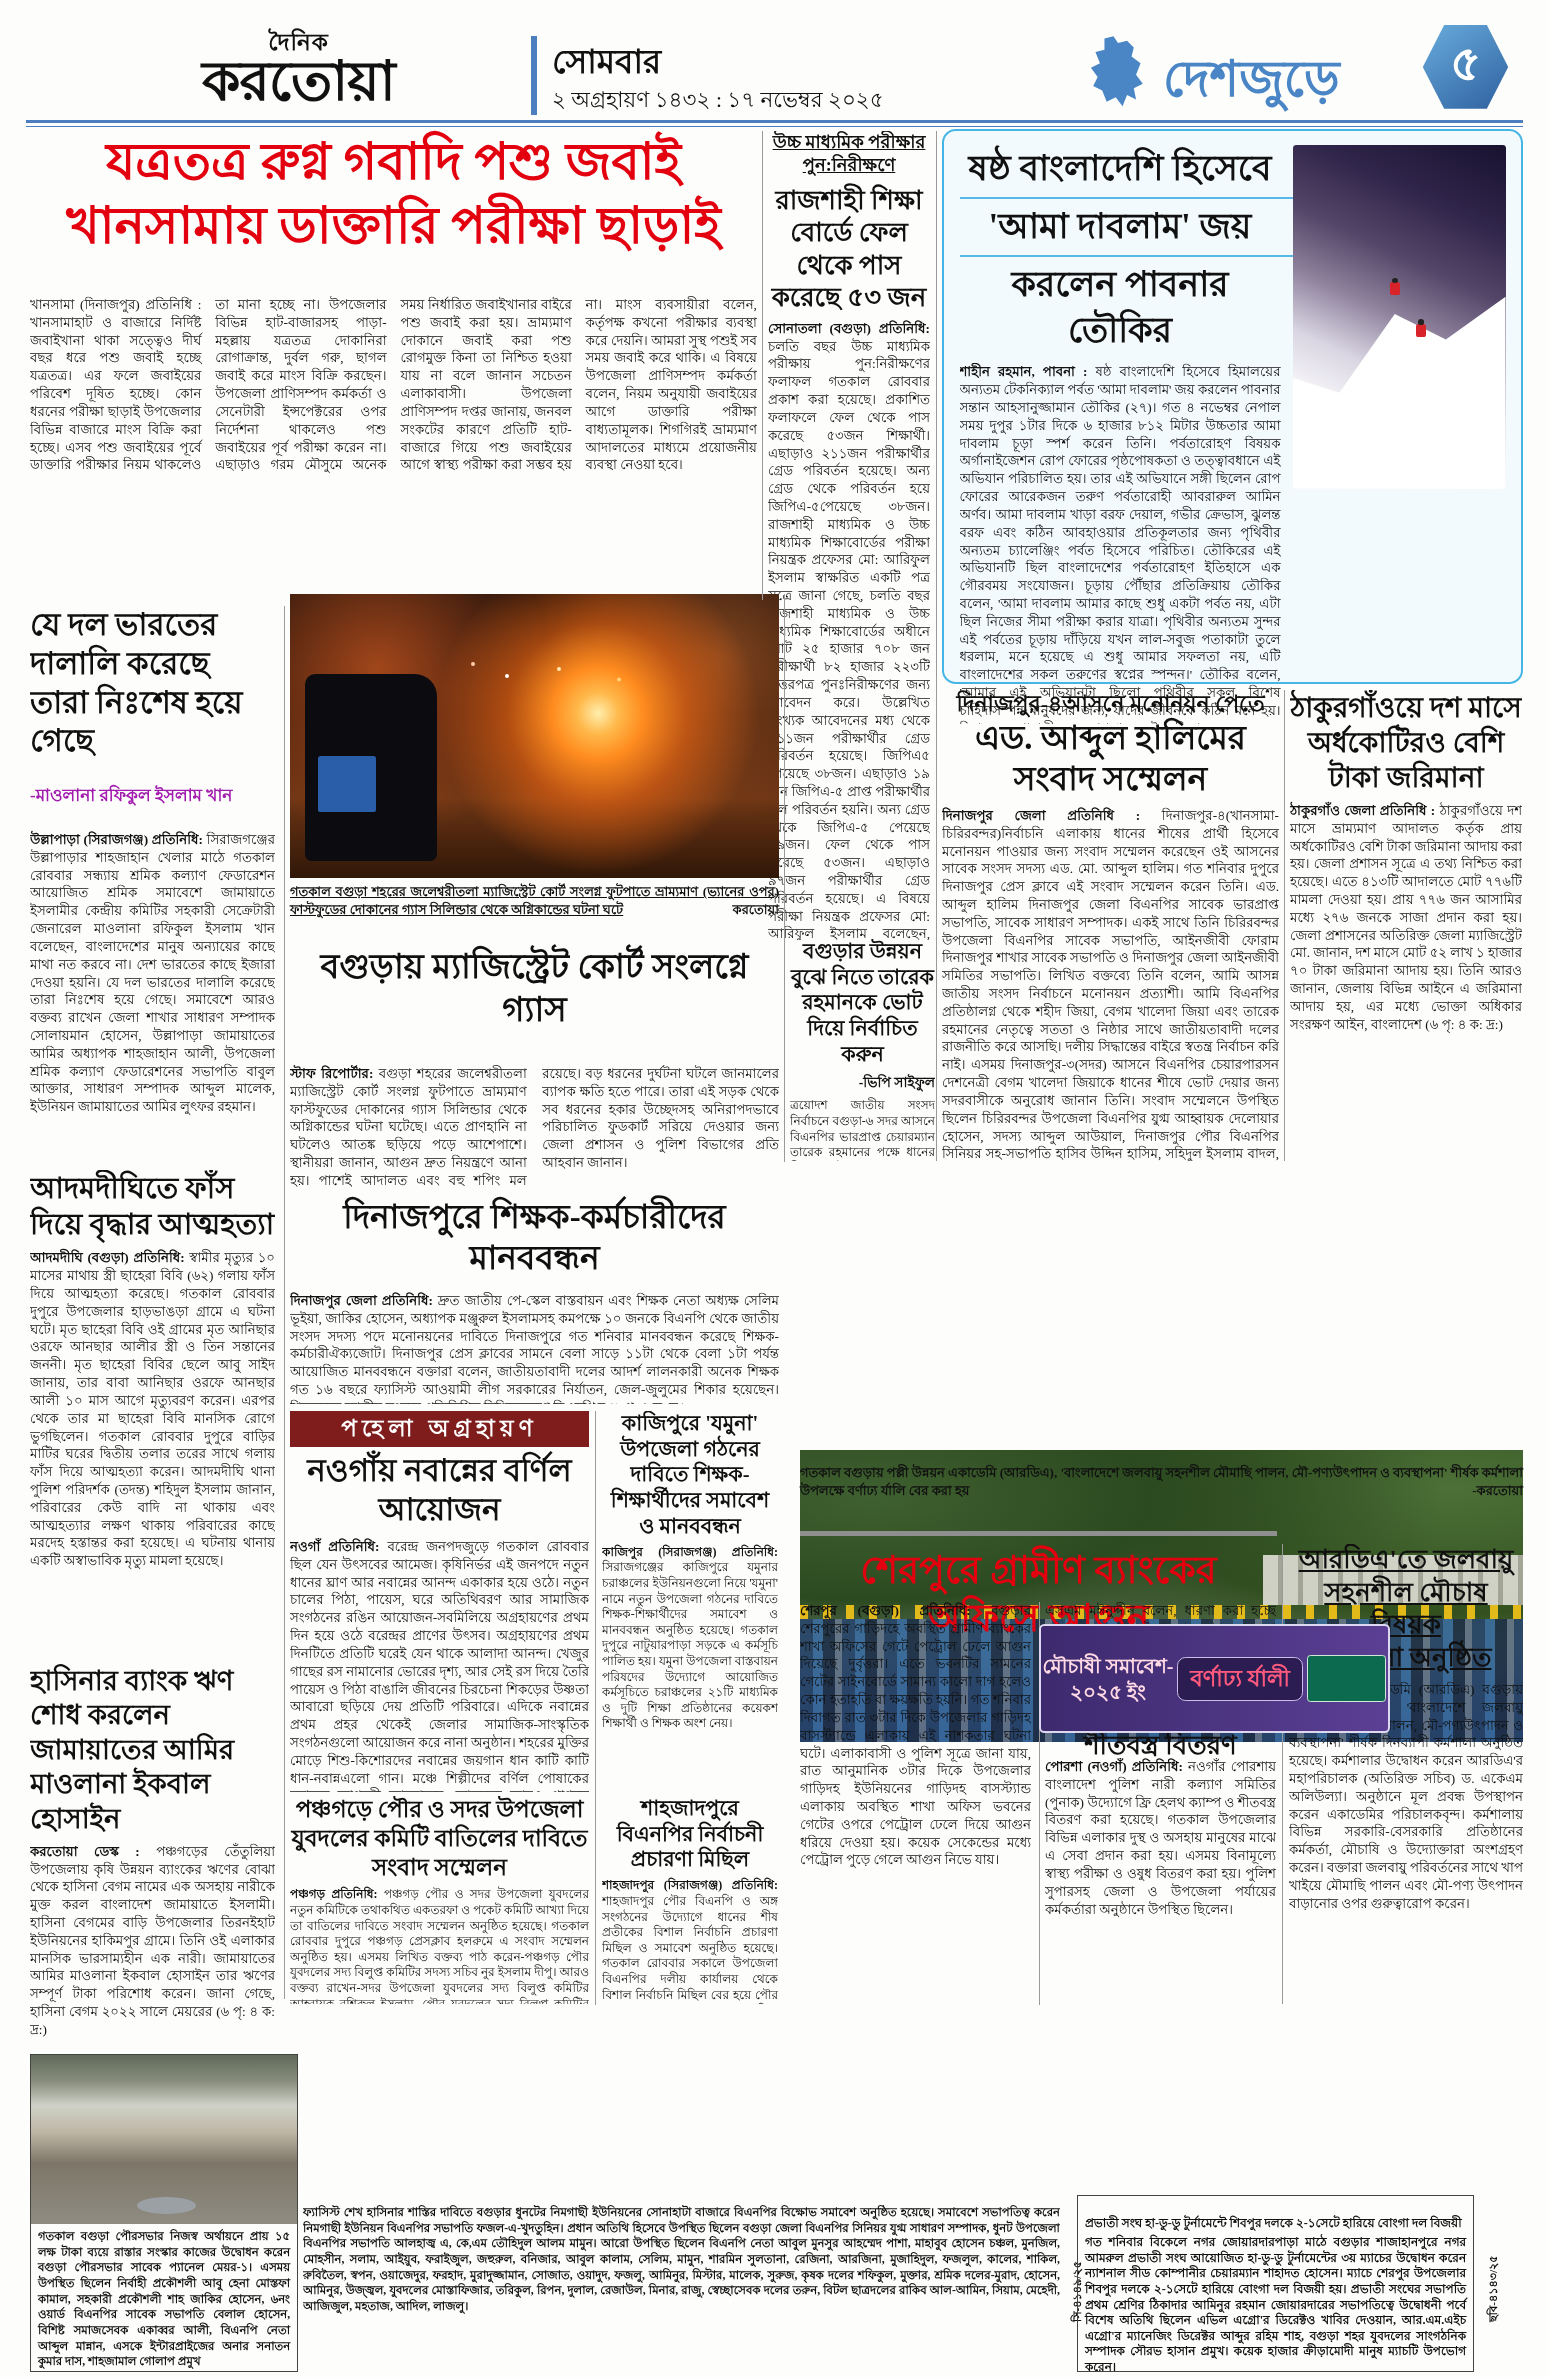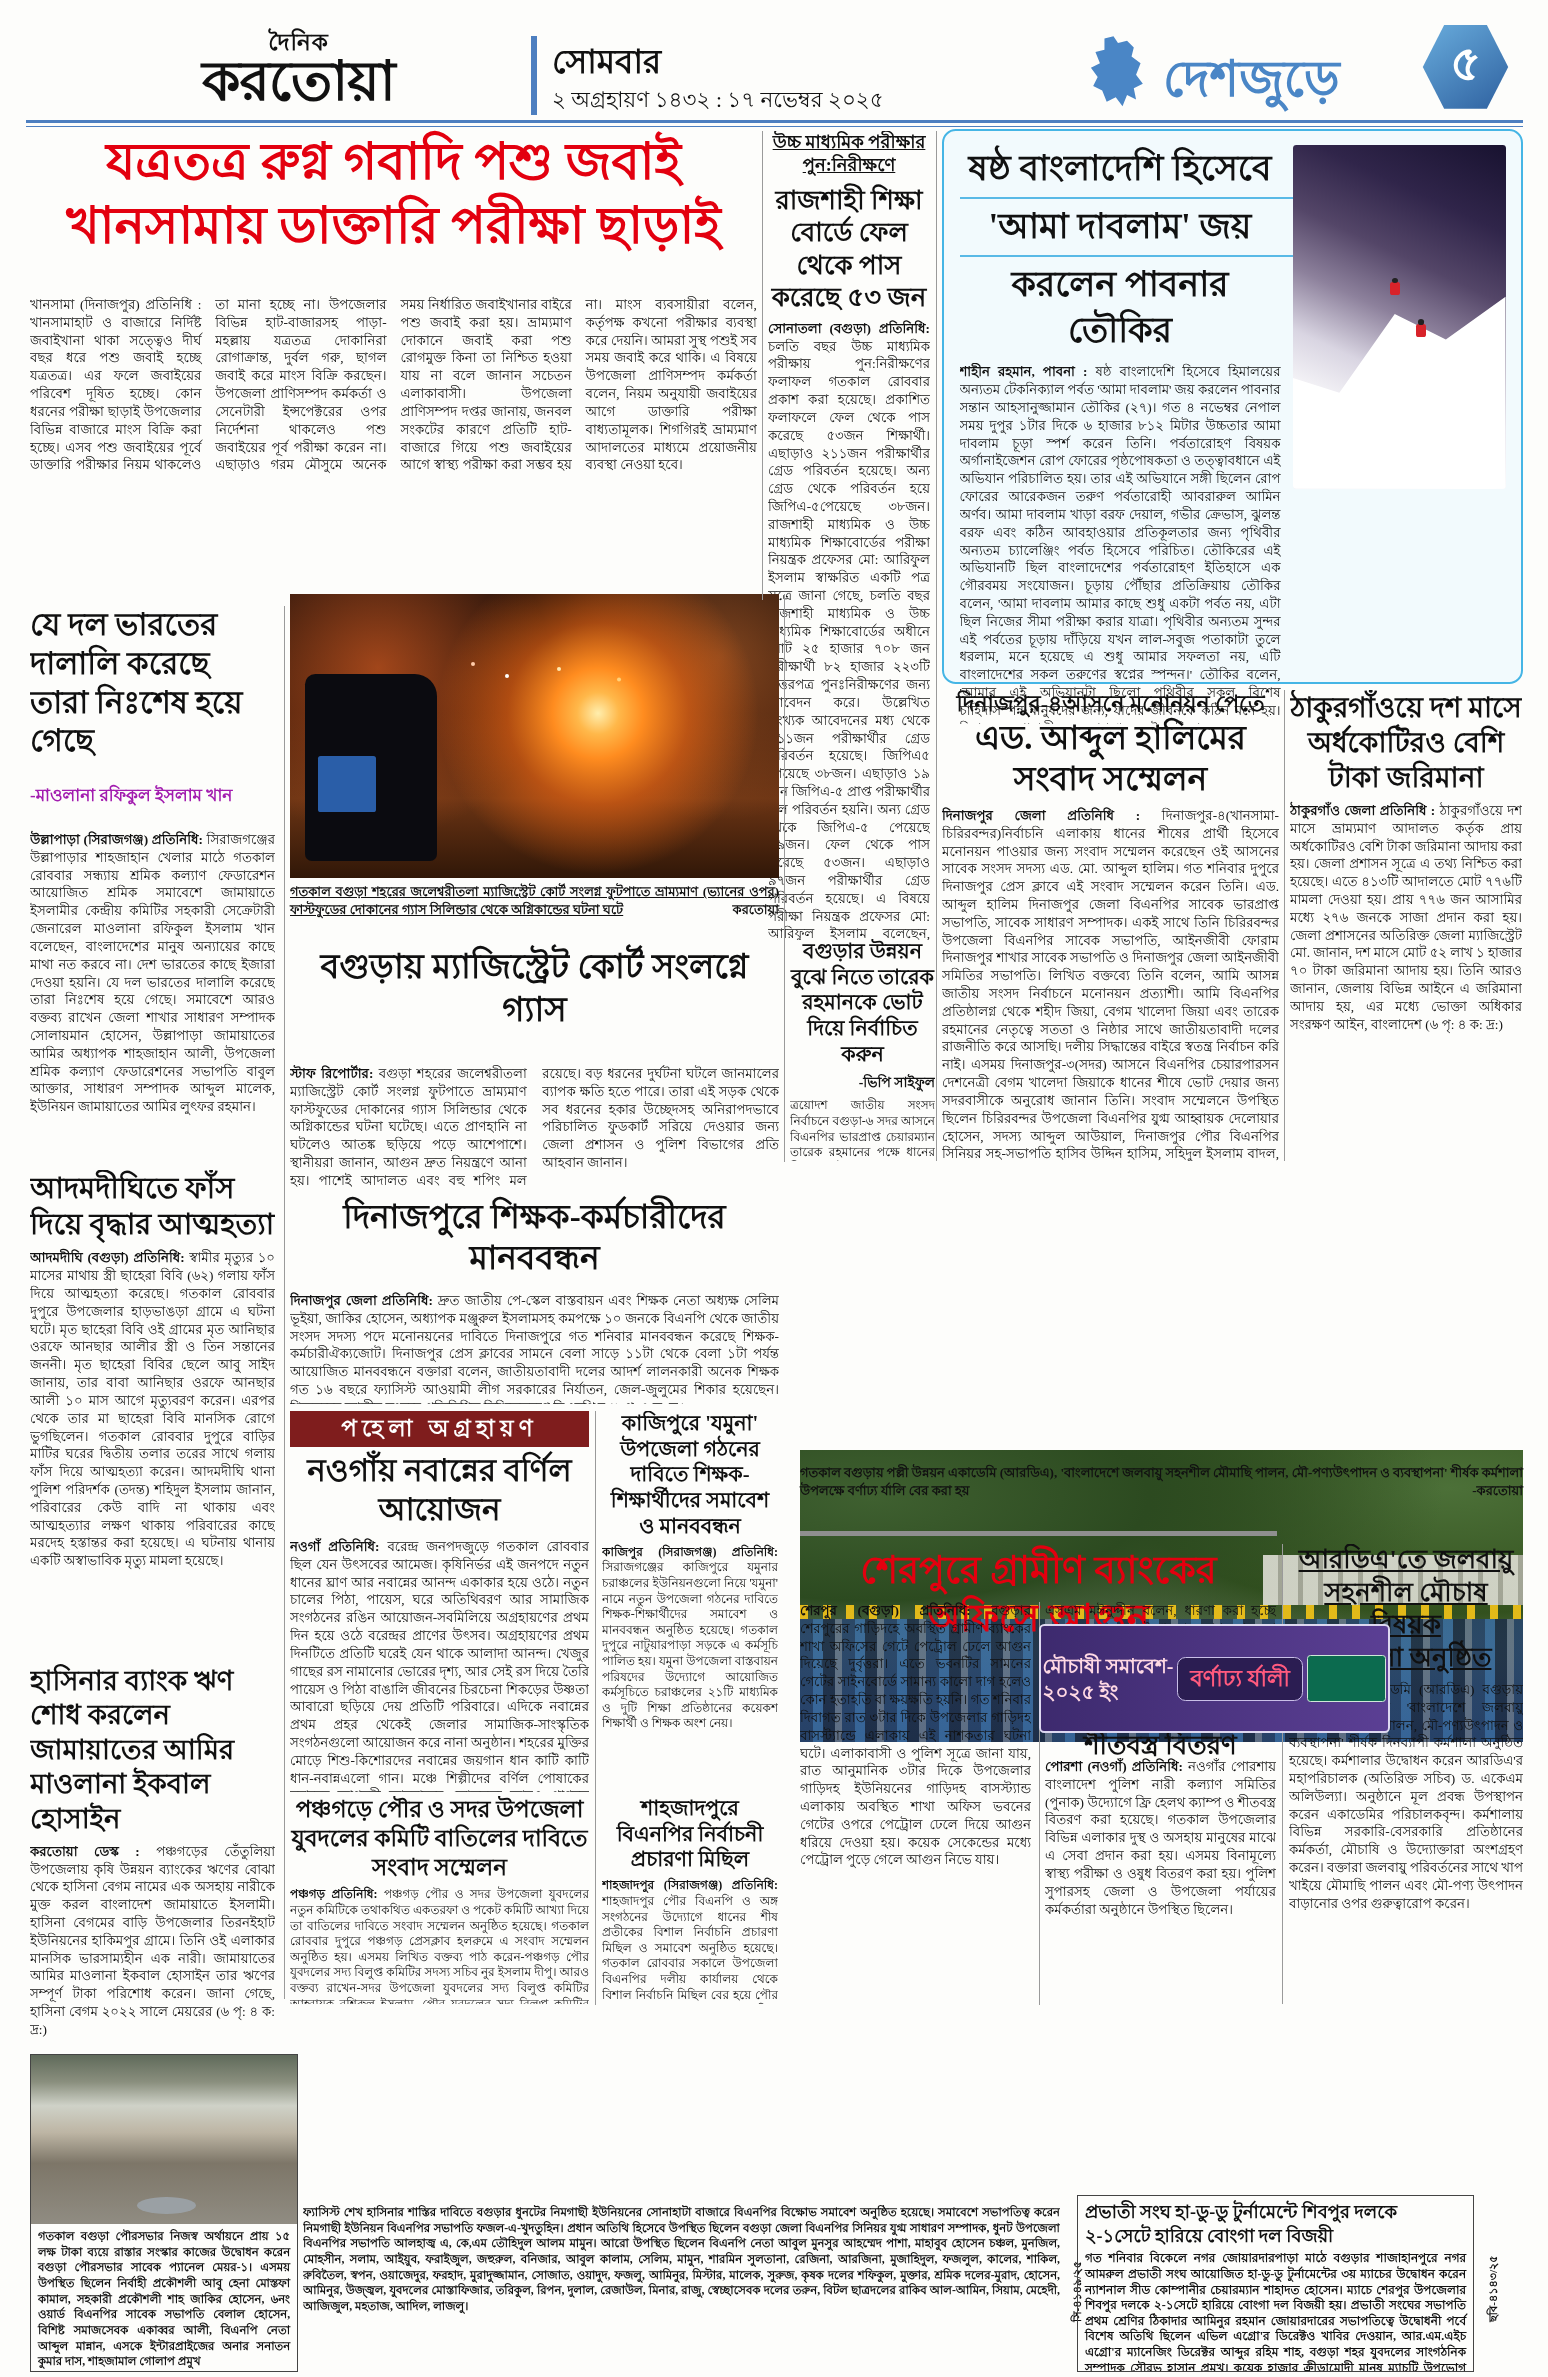--- a/index.html
+++ b/index.html
@@ -69,21 +69,21 @@
     linear-gradient(180deg,#7fa263 0%,#5d7f42 20%,#b9c4ae 33%,#dadcd4 42%,#96a0a8 58%,#35435e 80%,#232d40 100%);}
   .colonnade{position:absolute;right:0;top:36%;width:36%;height:17%;
     background:repeating-linear-gradient(90deg,#e9e7e0 0 15.5px,#b5b3aa 15.5px 20px);opacity:.85;}
   .caps{position:absolute;left:0;top:53%;width:100%;height:13.8px;
     background:repeating-linear-gradient(90deg,#f5c518 0 7.7px,rgba(0,0,0,0) 7.7px 23px);opacity:.9;}
   .crowd{position:absolute;left:0;top:58%;width:100%;height:42%;
     background:repeating-linear-gradient(90deg,#27456e 0 13px,#3a6ea5 13px 23px,#1d2f4a 23px 35px,#68798f 35px 42px);opacity:.85;}
   .rally-banner{position:absolute;left:33%;bottom:3%;width:48%;height:36%;
     background:linear-gradient(90deg,#3d2a6e,#5b3f94);border:2.6px solid #ddd8f0;border-radius:5.2px;
     display:flex;align-items:center;justify-content:space-around;color:#fff;z-index:2;}
-  .rally-banner .script{font-size:20px;font-weight:bold;color:#ffd9e4;text-align:left;line-height:1.3;}
+  .rally-banner .script{font-size:20px;font-weight:bold;color:#ffd9e4;text-align:center;line-height:1.3;}
   .rally-banner .ornate{background:#2b1d52;border:1.7px solid #c9bfe8;border-radius:8.6px;padding:6.9px 12px;
     color:#ff5a7e;font-size:22.4px;font-weight:bold;text-align:center;line-height:1.25;}
   .rally-sign{width:77px;height:45px;background:#0c6b4f;border:1.7px solid #cfe8d8;border-radius:3.4px;}
 
   
   .ph-street{background:linear-gradient(180deg,#5f6a5a 0%,#8a8f7e 16%,#cfd2c8 30%,#bdb5a4 46%,#7d7668 64%,#908c82 100%);}
   .ph-street::after{content:"";position:absolute;left:40%;bottom:6%;width:22%;height:10%;background:#9aa0a4;border-radius:50%;}
 
   .rot-credit{position:absolute;font-size:11.2px;font-weight:bold;transform:rotate(-90deg);transform-origin:left top;white-space:nowrap;}
 </style>
@@ -249,21 +249,21 @@
 
 <div class="abs" style="left:30px;top:2054px;width:268px;height:318px;border:0.9px solid #444;box-sizing:border-box;">
   <div class="photo ph-street" style="width:100%;height:169px;"></div>
   <div class="caption" style="padding:5.2px 6.9px;font-size:11.6px;">গতকাল বগুড়া পৌরসভার নিজস্ব অর্থায়নে প্রায় ১৫ লক্ষ টাকা ব্যয়ে রাস্তার সংস্কার কাজের উদ্বোধন করেন বগুড়া পৌরসভার সাবেক প্যানেল মেয়র-১। এসময় উপস্থিত ছিলেন নির্বাহী প্রকৌশলী আবু হেনা মোস্তফা কামাল, সহকারী প্রকৌশলী শাহ জাকির হোসেন, ৬নং ওয়ার্ড বিএনপির সাবেক সভাপতি বেলাল হোসেন, বিশিষ্ট সমাজসেবক একাব্বর আলী, বিএনপি নেতা আব্দুল মান্নান, এসকে ইন্টারপ্রাইজের অনার সনাতন কুমার দাস, শাহজামাল গোলাপ প্রমুখ</div>
 </div>
 
 <div class="abs caption clip" style="left:303px;top:2205px;width:757px;height:169px;font-size:11.6px;">ফ্যাসিস্ট শেখ হাসিনার শাস্তির দাবিতে বগুড়ার ধুনটের নিমগাছী ইউনিয়নের সোনাহাটা বাজারে বিএনপির বিক্ষোভ সমাবেশ অনুষ্ঠিত হয়েছে। সমাবেশে সভাপতিত্ব করেন নিমগাছী ইউনিয়ন বিএনপির সভাপতি ফজল-এ-খুদতুহিন। প্রধান অতিথি হিসেবে উপস্থিত ছিলেন বগুড়া জেলা বিএনপির সিনিয়র যুগ্ম সাধারণ সম্পাদক, ধুনট উপজেলা বিএনপির সভাপতি আলহাজ্ব এ, কে,এম তৌহিদুল আলম মামুন। আরো উপস্থিত ছিলেন বিএনপি নেতা আবুল মুনসুর আহম্মেদ পাশা, মাহাবুব হোসেন চঞ্চল, মুনজিল, মোহসীন, সলাম, আইয়ুব, ফরাইজুল, জহুরুল, বনিজার, আবুল কালাম, সেলিম, মামুন, শারমিন সুলতানা, রেজিনা, আরজিনা, মুজাহিদুল, ফজলুল, কালের, শাকিল, রুবিতৈল, স্বপন, ওয়াজেদুর, ফরহাদ, মুরাদুজ্জামান, সোজাত, ওয়াদুদ, ফজলু, আমিনুর, মিস্টার, মালেক, সুরুজ, কৃষক দলের শফিকুল, মুক্তার, শ্রমিক দলের-মুরাদ, হোসেন, আমিনুর, উজ্জ্বল, যুবদলের মোস্তাফিজার, তরিকুল, রিপন, দুলাল, রেজাউল, মিনার, রাজু, স্বেচ্ছাসেবক দলের তরুন, বিটল ছাত্রদলের রাকিব আল-আমিন, সিয়াম, মেহেদী, আজিজুল, মহতাজ, আদিল, লাজলু।</div>
 <div class="rot-credit" style="left:1069px;top:2322px;">সি-৪১৪৯/২৫</div>
 
 <div class="abs clip" style="left:1077px;top:2195px;width:397px;height:177px;border:0.9px solid #444;box-sizing:border-box;padding:5.2px 6.9px;">
-  <div style="font-size:18px;font-weight:bold;line-height:1.3;">প্রভাতী সংঘ হা-ডু-ডু টুর্নামেন্টে শিবপুর দলকে ২-১সেটে হারিয়ে বোংগা দল বিজয়ী</div>
+  <div style="font-size:12px;font-weight:bold;line-height:1.3;margin-top:15px;">প্রভাতী সংঘ হা-ডু-ডু টুর্নামেন্টে শিবপুর দলকে ২-১সেটে হারিয়ে বোংগা দল বিজয়ী</div>
   <div class="bodytext-sm" style="margin-top:3.4px;font-weight:bold;">গত শনিবার বিকেলে নগর জোয়ারদারপাড়া মাঠে বগুড়ার শাজাহানপুরে নগর আমরুল প্রভাতী সংঘ আয়োজিত হা-ডু-ডু টুর্নামেন্টের ৩য় ম্যাচের উদ্বোধন করেন ন্যাশনাল সীড কোম্পানীর চেয়ারম্যান শাহাদত হোসেন। ম্যাচে শেরপুর উপজেলার শিবপুর দলকে ২-১সেটে হারিয়ে বোংগা দল বিজয়ী হয়। প্রভাতী সংঘের সভাপতি প্রথম শ্রেণির ঠিকাদার আমিনুর রহমান জোয়ারদারের সভাপতিত্বে উদ্বোধনী পর্বে বিশেষ অতিথি ছিলেন এভিল এগ্রো'র ডিরেক্টও খাবির দেওয়ান, আর.এম.এইচ এগ্রো'র ম্যানেজিং ডিরেক্টর আব্দুর রহিম শাহ, বগুড়া শহর যুবদলের সাংগঠনিক সম্পাদক সৌরভ হাসান প্রমুখ। কয়েক হাজার ক্রীড়ামোদী মানুষ ম্যাচটি উপভোগ করেন।</div>
 </div>
 <div class="rot-credit" style="left:1485px;top:2322px;">ছবি-৪১৪৩/২৫</div>
 
 <div class="abs vrule" style="left:762px;top:131px;height:469px;"></div>
 <div class="abs vrule" style="left:284px;top:606px;height:1393px;"></div>
 <div class="abs vrule" style="left:784px;top:594px;height:568px;"></div>
 <div class="abs vrule" style="left:936px;top:131px;height:1030px;"></div>
 <div class="abs vrule" style="left:1284px;top:690px;height:471px;"></div>
 <div class="abs vrule" style="left:595px;top:1411px;height:594px;"></div>

